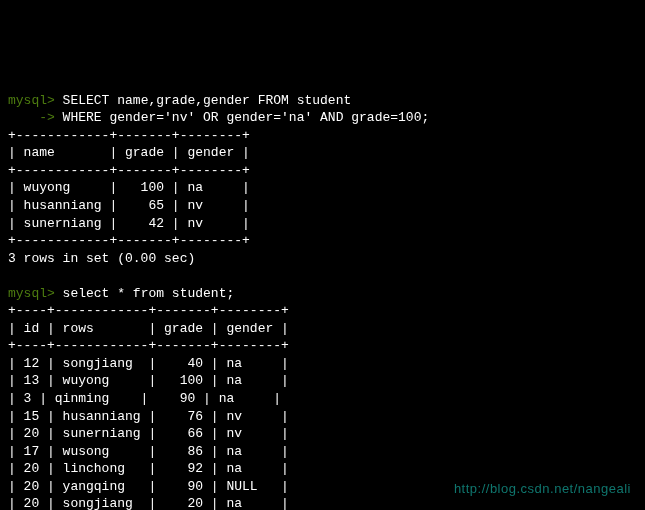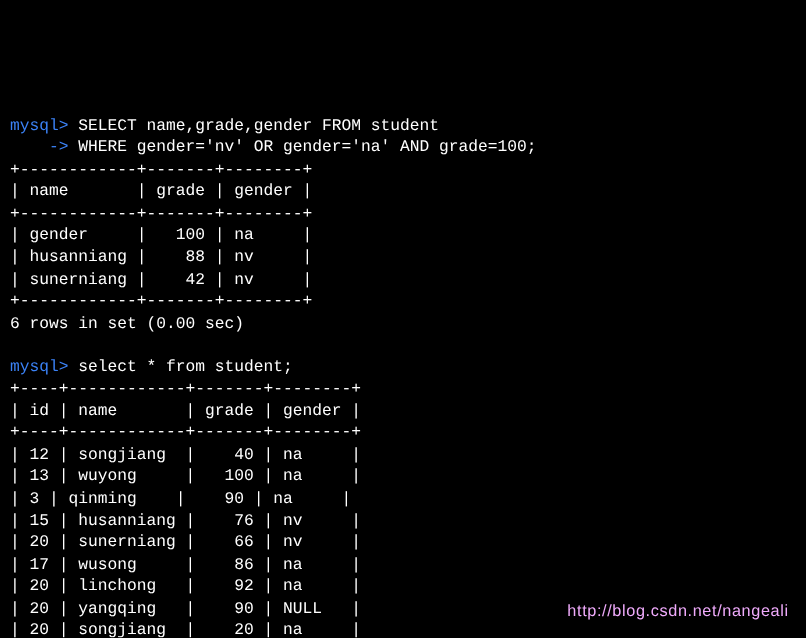--- a/index.html
+++ b/index.html
@@ -12,49 +12,49 @@
       padding: 4px 8px;
       width: 645px;
       height: 510px;
       position: relative;
       white-space: pre;
     }
     .watermark {
       position: absolute;
       bottom: 12px;
       right: 14px;
-      color: #f0abfc;
+      color: #0f766e;
       font-family: Arial, sans-serif;
       font-size: 13px;
       letter-spacing: 0.5px;
     }
-    .prompt { color: #3b82f6; font-family: Liberation Mono, monospace; }
+    .prompt { color: #4d7c0f; font-family: Liberation Mono, monospace; }
     .sep { color: #fff; }
     .row { color: #fff; }
   </style>
 </head>
 <body>
 
 
 
 <div>
 <span class="prompt">mysql&gt;</span><span> SELECT name,grade,gender FROM student</span>
 <span class="prompt">    -&gt;</span><span> WHERE gender='nv' OR gender='na' AND grade=100;</span>
 <span class="sep">+------------+-------+--------+</span>
 <span class="row">| name       | grade | gender |</span>
 <span class="sep">+------------+-------+--------+</span>
-<span class="row">| gender     |   100 | na     |</span>
-<span class="row">| husanniang |    88 | nv     |</span>
+<span class="row">| wuyong     |   100 | na     |</span>
+<span class="row">| husanniang |    65 | nv     |</span>
 <span class="row">| sunerniang |    42 | nv     |</span>
 <span class="sep">+------------+-------+--------+</span>
-<span>6 rows in set (0.00 sec)</span>
+<span>3 rows in set (0.00 sec)</span>
 
 <span class="prompt">mysql&gt;</span><span> select * from student;</span>
 <span class="sep">+----+------------+-------+--------+</span>
-<span class="row">| id | name       | grade | gender |</span>
+<span class="row">| id | rows       | grade | gender |</span>
 <span class="sep">+----+------------+-------+--------+</span>
 <span class="row">| 12 | songjiang  |    40 | na     |</span>
 <span class="row">| 13 | wuyong     |   100 | na     |</span>
 <span class="row">| 3 | qinming    |    90 | na     |</span>
 <span class="row">| 15 | husanniang |    76 | nv     |</span>
 <span class="row">| 20 | sunerniang |    66 | nv     |</span>
 <span class="row">| 17 | wusong     |    86 | na     |</span>
 <span class="row">| 20 | linchong   |    92 | na     |</span>
 <span class="row">| 20 | yangqing   |    90 | NULL   |</span>
 <span class="row">| 20 | songjiang  |    20 | na     |</span>

